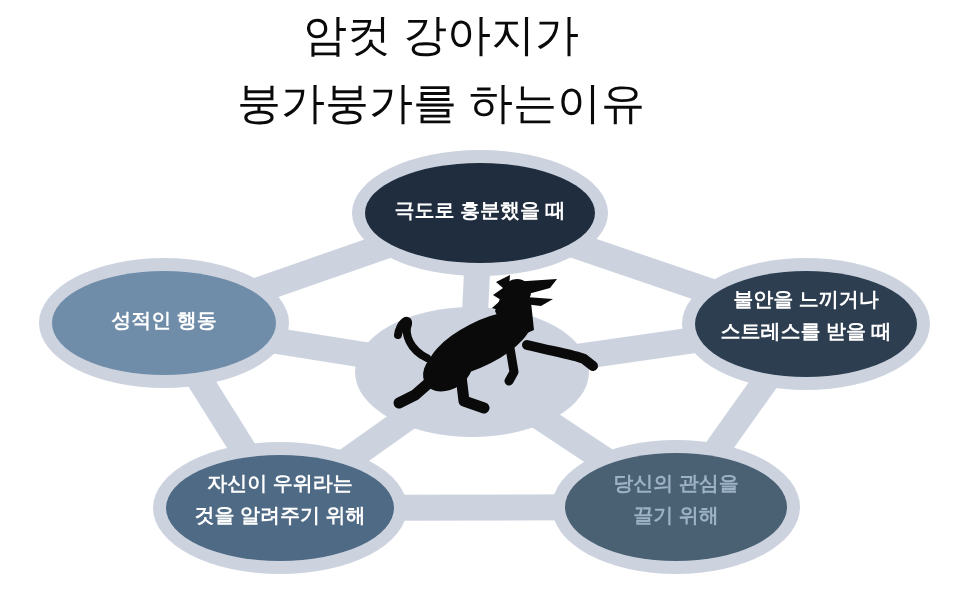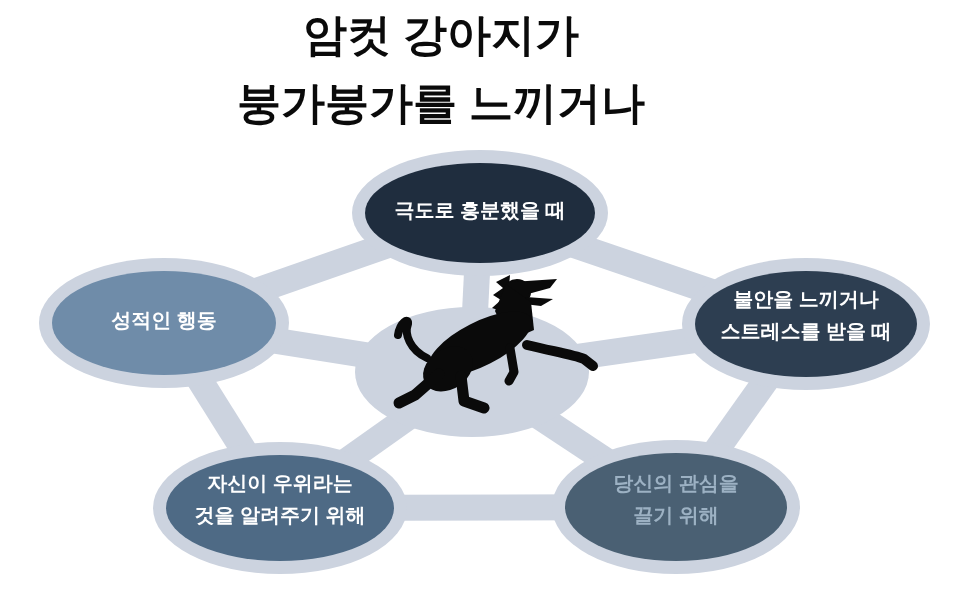--- a/index.html
+++ b/index.html
@@ -7,21 +7,21 @@
     position:relative;
     width:960px;height:596px;
     background:#ffffff;
     overflow:hidden;
     font-family:"Liberation Sans","DejaVu Sans",sans-serif;
   }
   .title{
     position:absolute;top:0;left:0;width:882px;
     text-align:center;
     color:#0a0a0a;
-    font-weight:bold;
+    font-weight:normal;
   }
   .title .t-line1{
     margin-top:6px;
     font-size:44px;
     line-height:58px;
     letter-spacing:0px;
   }
   .title .t-line2{
     margin-top:10px;
     font-size:44px;
@@ -35,21 +35,21 @@
     text-anchor:middle;
   }
 </style>
 </head>
 <body>
 
 <div class="stage">
 
   <div class="title">
     <div class="t-line1">암컷 강아지가</div>
-    <div class="t-line2">붕가붕가를 느끼거나</div>
+    <div class="t-line2">붕가붕가를 하는이유</div>
   </div>
 
   <svg class="diagram" width="960" height="596" viewBox="0 0 960 596">
 
     <g stroke-width="26" fill="none">
       <line x1="480" y1="213" x2="164" y2="323" stroke="#ccd3df"></line>
       <line x1="480" y1="213" x2="806" y2="324" stroke="#ccd3df"></line>
       <line x1="164" y1="323" x2="280" y2="508" stroke="#ccd3df"></line>
       <line x1="806" y1="324" x2="676" y2="507" stroke="#ccd3df"></line>
       <line x1="280" y1="508" x2="676" y2="507" stroke="#ccd3df"></line>

